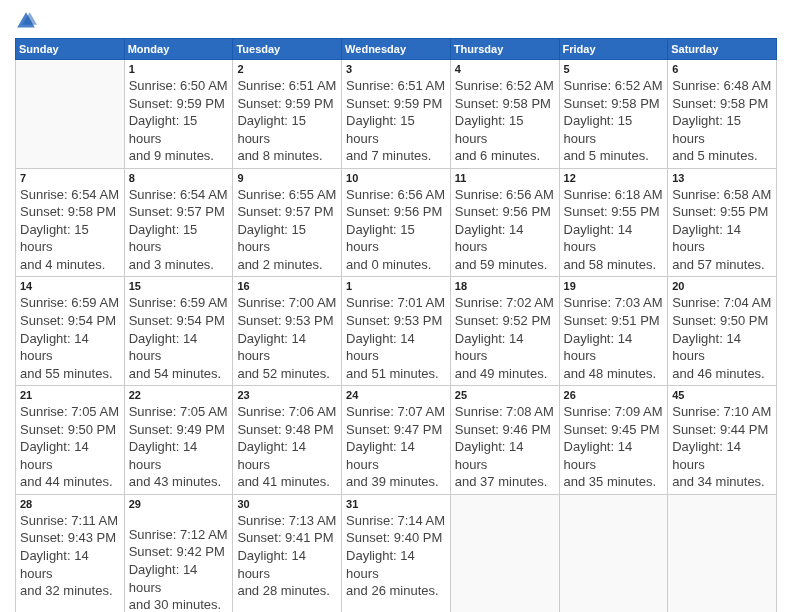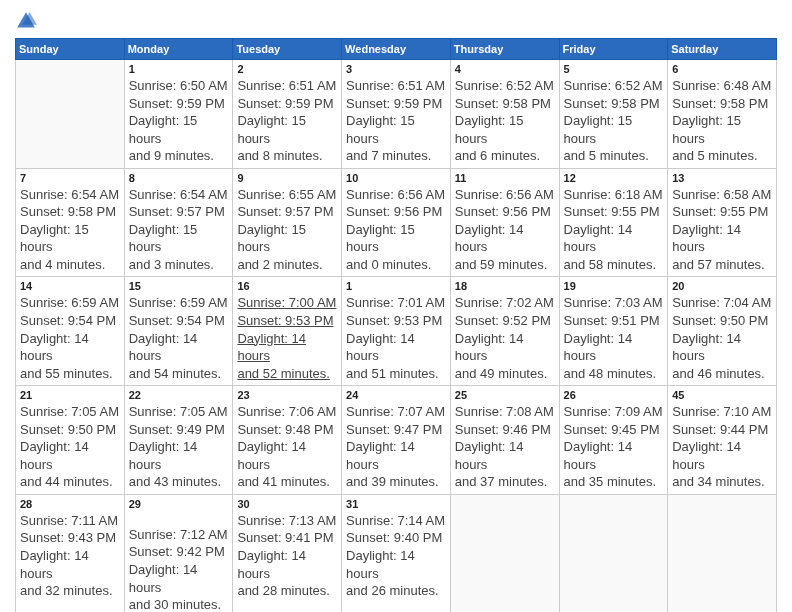--- a/index.html
+++ b/index.html
@@ -241,21 +241,21 @@
           </td>
           <td>
             <span class="day-number">15</span>
             <div class="day-info" style="white-space: pre-line;">Sunrise: 6:59 AM
 Sunset: 9:54 PM
 Daylight: 14 hours
 and 54 minutes.</div>
           </td>
           <td>
             <span class="day-number">16</span>
-            <div class="day-info" style="white-space: pre-line; text-decoration: underline;">Sunrise: 7:00 AM
+            <div class="day-info" style="white-space: pre-line;">Sunrise: 7:00 AM
 Sunset: 9:53 PM
 Daylight: 14 hours
 and 52 minutes.</div>
           </td>
           <td>
             <span class="day-number">1</span>
             <div class="day-info" style="white-space: pre-line;">Sunrise: 7:01 AM
 Sunset: 9:53 PM
 Daylight: 14 hours
 and 51 minutes.</div>

